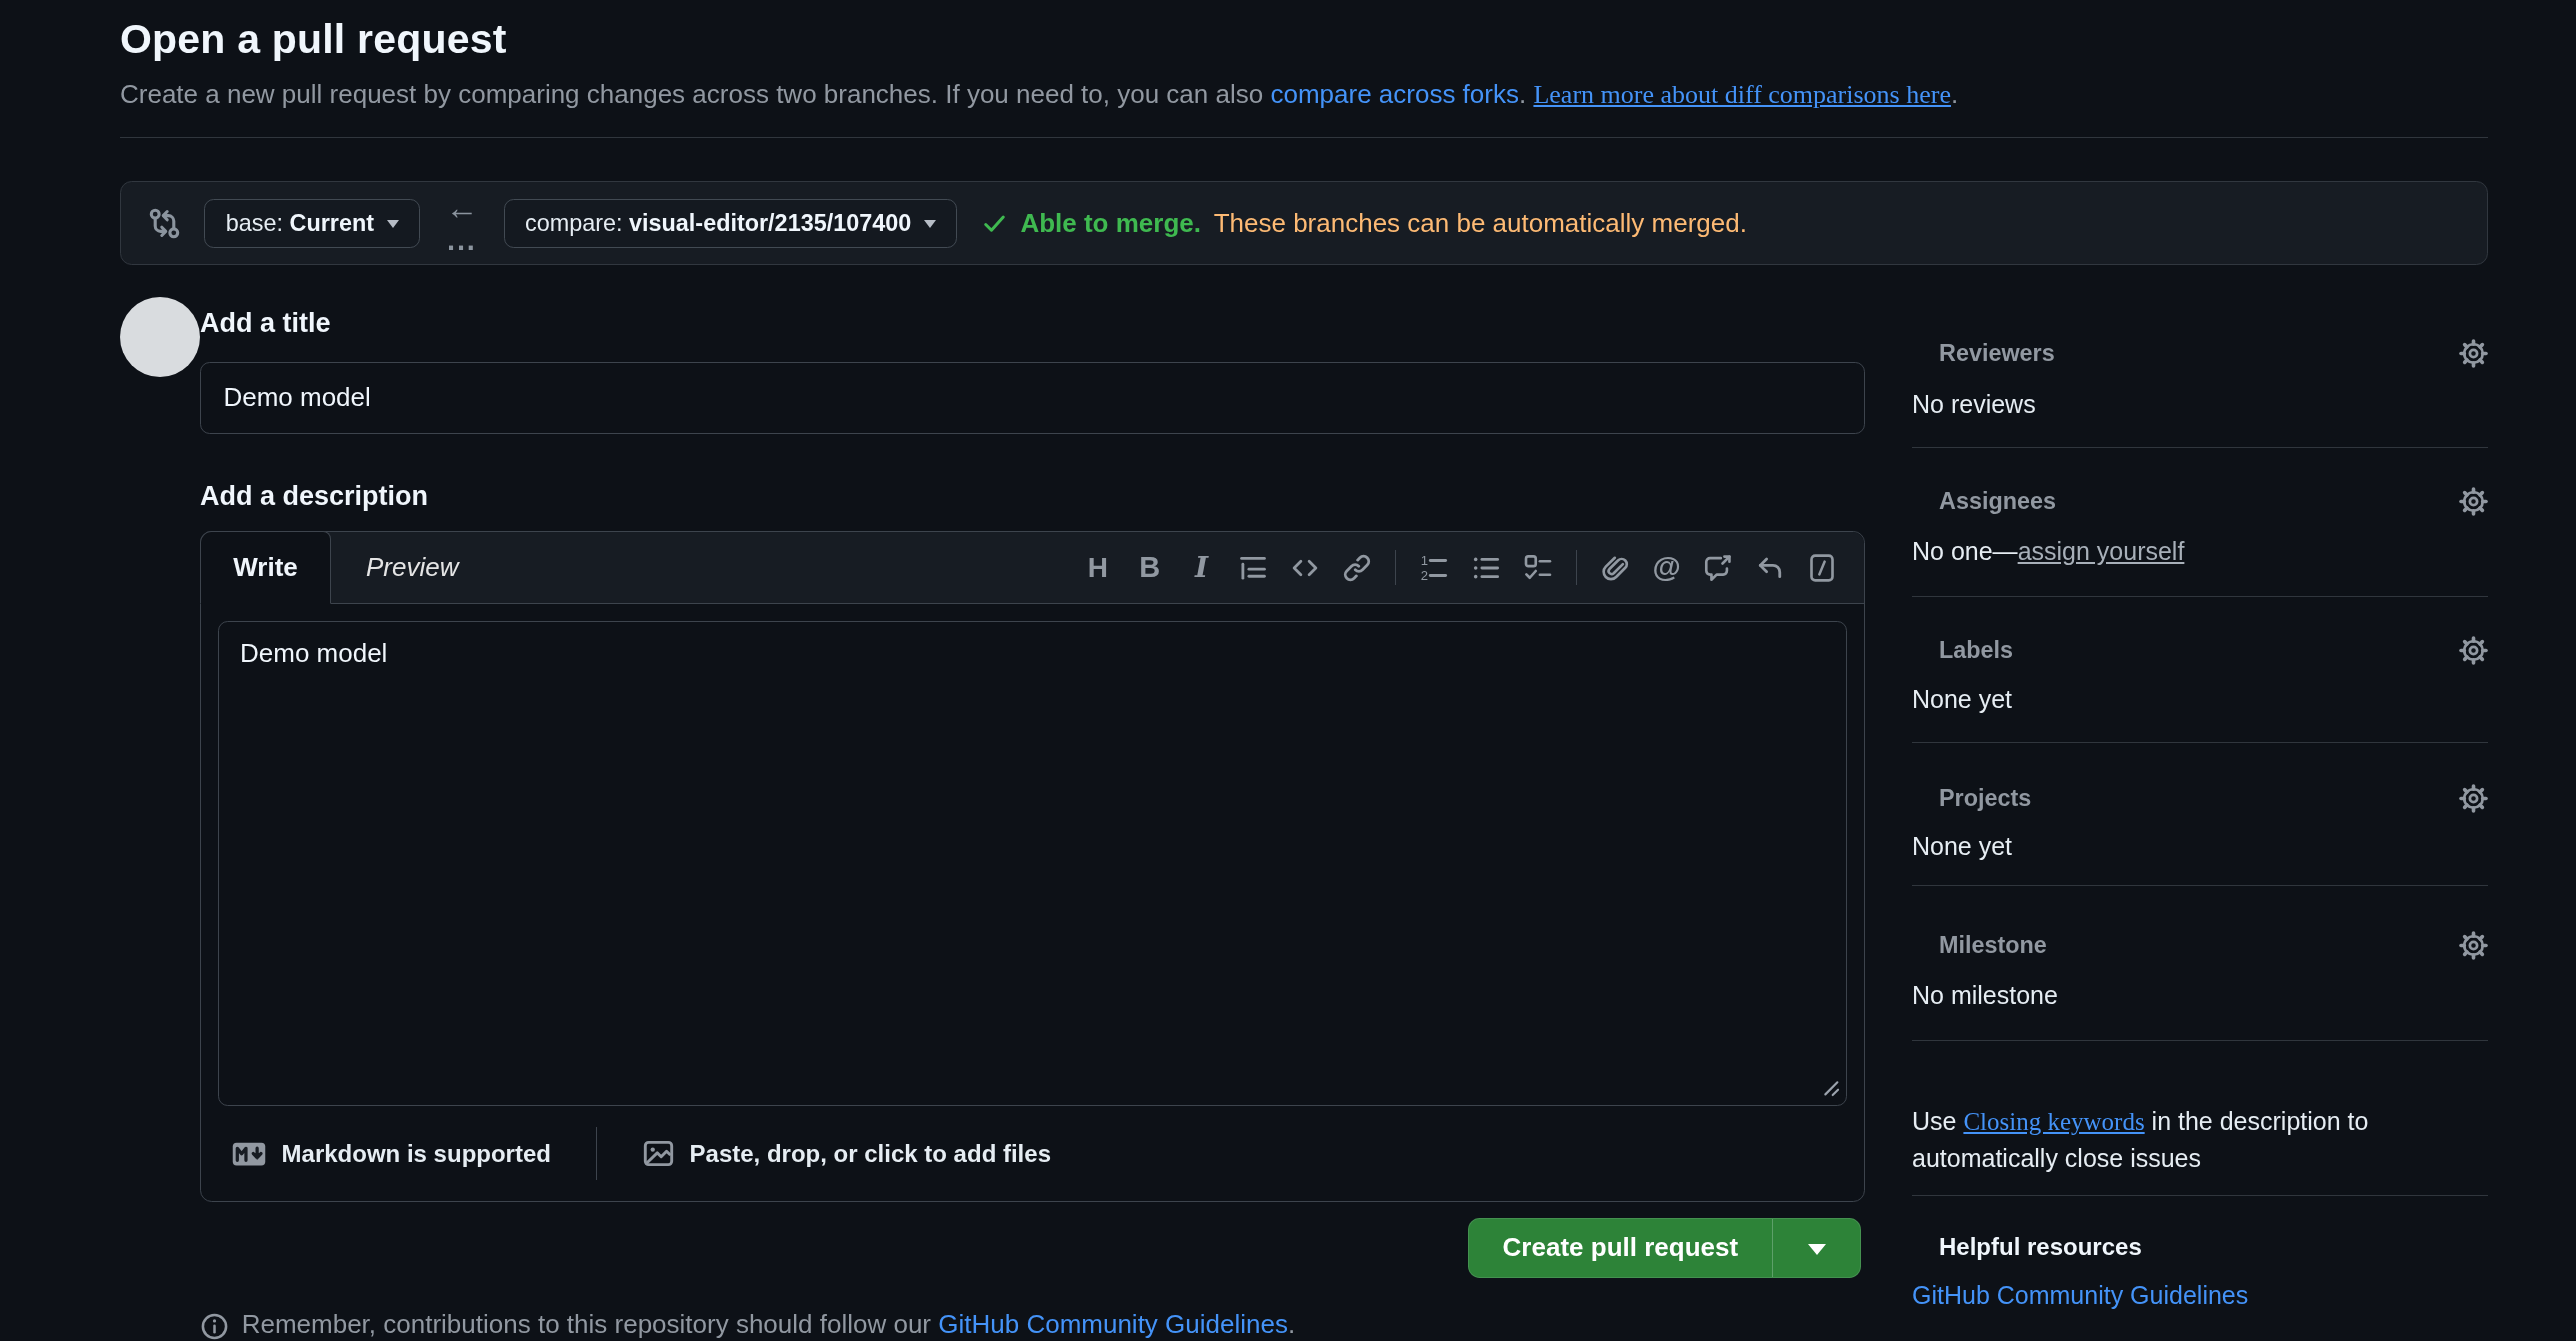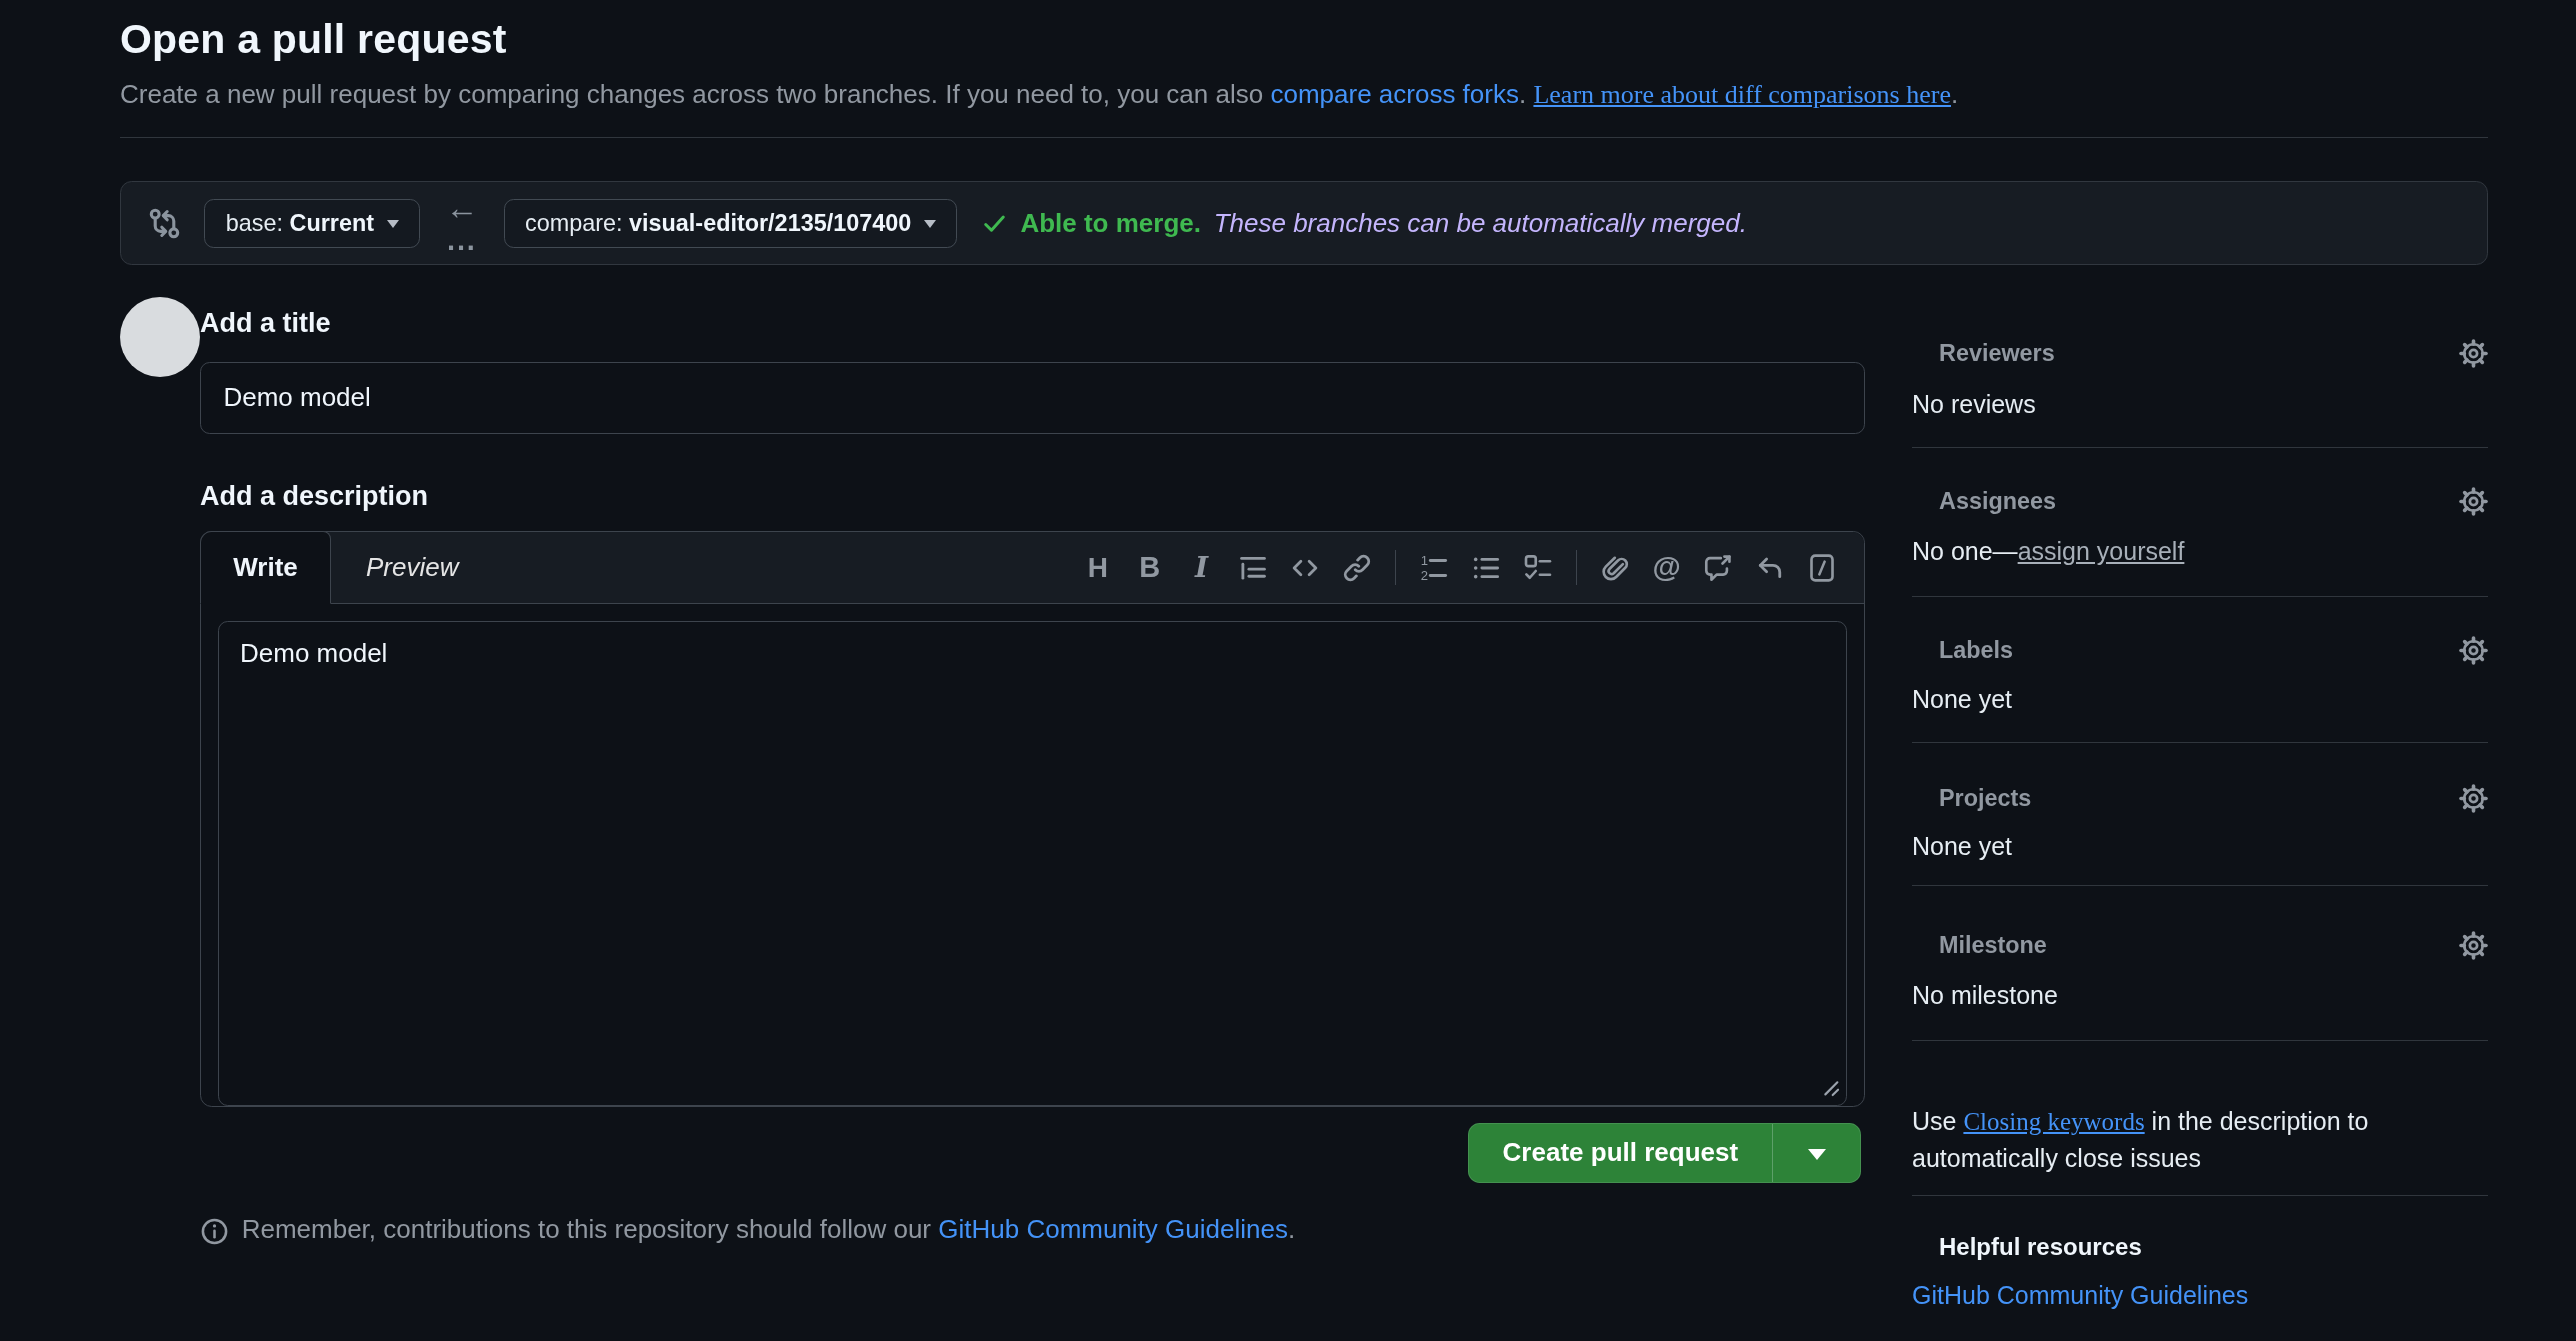--- a/index.html
+++ b/index.html
@@ -4,21 +4,21 @@
 <style>
   * { margin:0; padding:0; box-sizing:border-box; }
   html,body { width:2576px; height:1342px; }
   body {
     background:#0d1117;
     color:#e6edf3;
     font-family:"Liberation Sans", sans-serif;
     overflow:hidden;
     position:relative;
   }
-  .muted { color:#c4b5fd;font-style:italic; }
+  .muted { color:#fdba74; }
   a, .link { color:#4493f8; text-decoration:none; cursor:pointer; }
   .underline { text-decoration:underline;font-family:Liberation Serif, serif; }
 
   
   .page-header { position:absolute; left:120px; top:16px; width:2368px; }
   .page-title { font-size:41px; font-weight:600; color:#f0f6fc; letter-spacing:0.2px; }
   .page-subtitle { margin-top:15.6px; font-size:26px; color:#9198a1; }
   .header-rule { margin-top:27px; border:0; border-top:1px solid #30363d; }
 
   
@@ -276,20 +276,39 @@
         <div class="editor-inner">
           <div class="textarea-wrap">
             <textarea class="md-textarea" style="">Demo model</textarea>
             <svg class="resize-grip" width="21.4" height="21.4" viewBox="0 0 16 16" stroke="currentColor" stroke-width="1.6" stroke-linecap="round">
               <line x1="4" y1="13" x2="13" y2="4"></line>
                 <line x1="9.5" y1="13.5" x2="13.5" y2="9.5"></line>
             </svg>
           </div>
         </div>
 
+        <div class="editor-footer">
+          <div class="footer-item">
+            <svg width="36" height="26" viewBox="0 0 16 12">
+              <rect x="0.5" y="0.75" width="15" height="10.5" rx="1.8" fill="currentColor"></rect>
+              <path d="M2.6 8.9 V3.4 L4.6 5.9 6.6 3.4 V8.9" fill="none" stroke="#171c23" stroke-width="1.5" stroke-linecap="round" stroke-linejoin="round"></path>
+              <path d="M11.75 3.3 v4.3 M10 5.8 l1.75 1.9 1.75 -1.9" fill="none" stroke="#171c23" stroke-width="1.5" stroke-linecap="round" stroke-linejoin="round"></path>
+            </svg>
+            <span>Markdown is supported</span>
+          </div>
+          <div class="footer-sep"></div>
+          <div class="footer-item">
+            <svg width="33" height="33" viewBox="0 0 16 16" fill="none" stroke="currentColor" stroke-width="1.4" stroke-linecap="round" stroke-linejoin="round">
+              <rect x="1.6" y="2.6" width="12.8" height="10.8" rx="1.6"></rect>
+              <circle cx="5.2" cy="6.1" r="1.05" fill="currentColor" stroke="none"></circle>
+              <polyline points="2.6,12.4 7.4,7.7 9.3,9.6 11.9,6.9 13.4,8.4"></polyline>
+            </svg>
+            <span>Paste, drop, or click to add files</span>
+          </div>
+        </div>
       </div>
 
       <div class="submit-row">
         <div class="split-btn">
           <div class="main">Create pull request</div>
           <div class="dd">
             <span class="caret-down"></span>
           </div>
         </div>
       </div>

